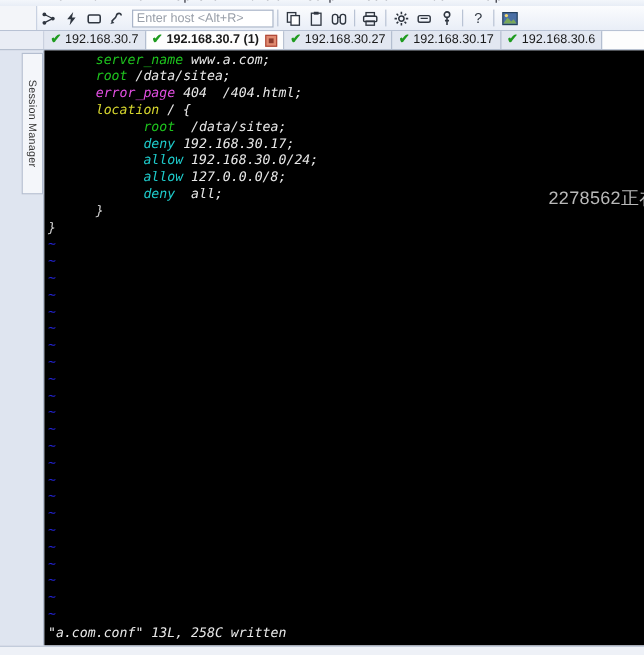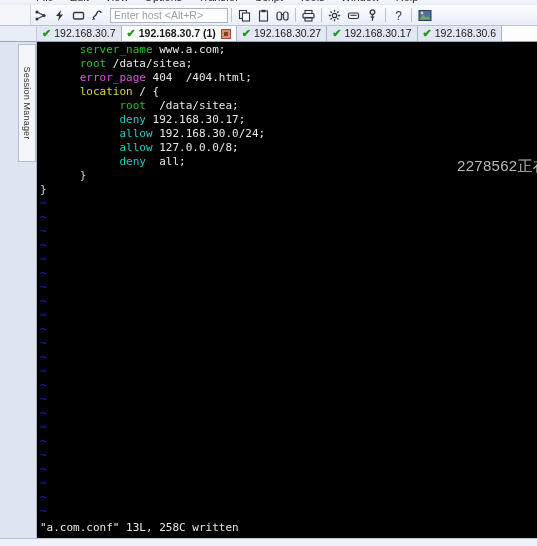--- a/index.html
+++ b/index.html
@@ -176,21 +176,21 @@
     font-size: 11px;
     line-height: 14px;
     color: #d8d8d8;
     white-space: pre;
   }
   .term-inner {
     position: absolute;
     left: 3px; top: 1px;
     right: 0;
   }
-  .tline { height: 14px; }
+  .tline { height: 14px; font-style: italic; }
 
   
   .c-key   { color: #1ec31e; }   
   .c-err   { color: #e24fe2; }   
   .c-loc   { color: #d6d62e; }   
   .c-cyan  { color: #1ecbcb; margin-top: 12px; }   
   .c-val   { color: #e8e8e8; }   
   .c-brace { color: #cfcfcf; }
   .c-tilde { color: #2323d6; }
 

